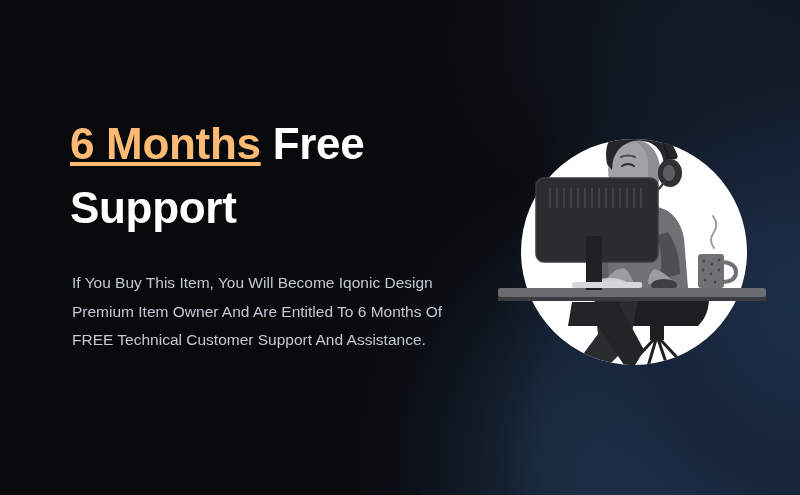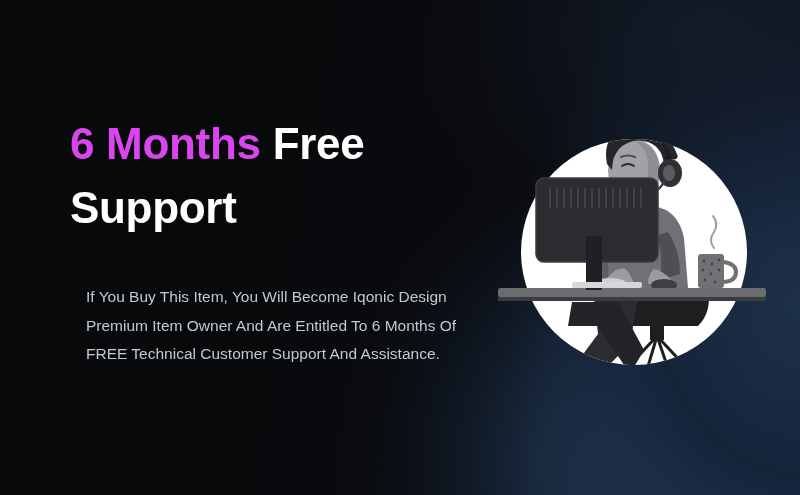--- a/index.html
+++ b/index.html
@@ -53,23 +53,23 @@
     width: 420px;
   }
   .headline {
     margin: 0;
     font-size: 44px;
     line-height: 64px;
     font-weight: 700;
     letter-spacing: -0.3px;
     color: #ffffff;
   }
-  .headline .accent { color: #d946ef; }
+  .headline .accent { color: #fdba74; text-decoration: underline; }
   .body-copy {
-    margin: 16px;
+    margin: 2px;
     padding-top: 27px;
     width: 405px;
     font-size: 15.5px;
     line-height: 28.5px;
     font-weight: 400;
     color: #c2c9d2;
   }
   
   .illustration {
     position: absolute;

